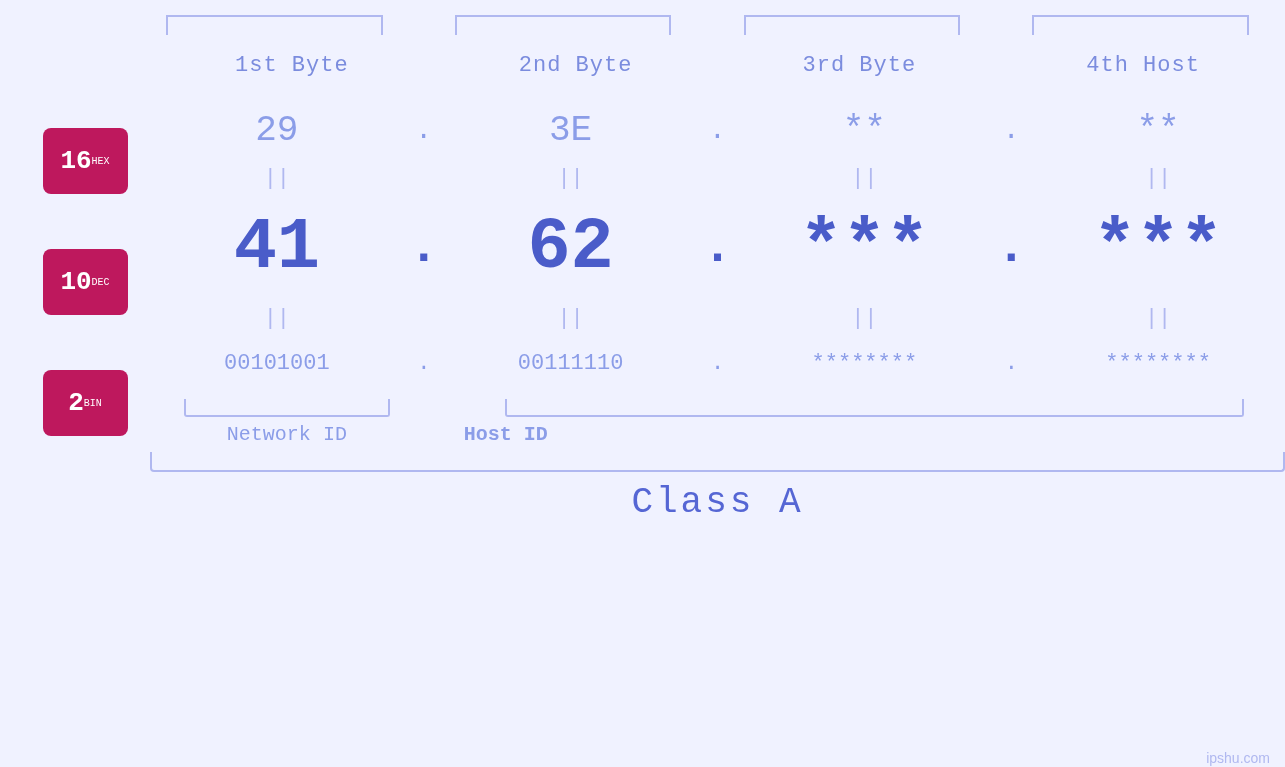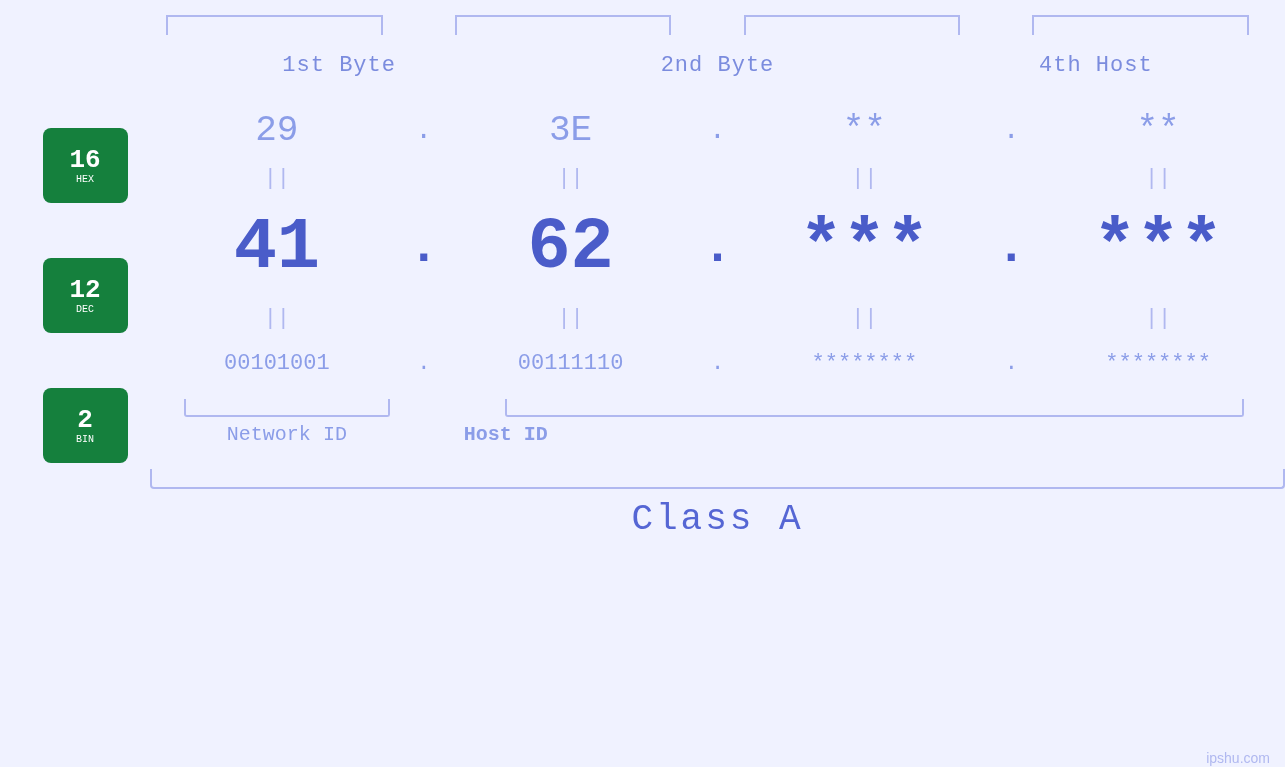--- a/index.html
+++ b/index.html
@@ -54,27 +54,26 @@
       display: flex;
       flex-direction: column;
       align-items: center;
       justify-content: space-around;
       padding-top: 40px;
       width: 130px;
       gap: 55px;
     }
 
     .badge {
-      background-color: #15803d;
+      background-color: #be185d;
       color: white;
       border-radius: 8px;
       width: 85px;
-      height: 75px;
-      display: flex;
-      flex-direction: column;
+      height: 66px;
+      display: flex;
       align-items: center;
       justify-content: center;
     }
 
     .badge-num {
       font-size: 26px;
       font-weight: bold;
       line-height: 1.1;
     }
 
@@ -242,32 +241,33 @@
       </div>
       <div class="top-bracket-col">
         <div class="top-bracket-inner"></div>
       </div>
     </div>
   </div>
 
   <div class="byte-headers">
     <div class="byte-header">1st Byte</div>
     <div class="byte-header">2nd Byte</div>
+    <div class="byte-header">3rd Byte</div>
     <div class="byte-header">4th Host</div>
   </div>
 
   <div class="content-area">
 
     <div class="badges-column">
       <div class="badge">
         <span class="badge-num">16</span>
         <span class="badge-label">HEX</span>
       </div>
       <div class="badge">
-        <span class="badge-num">12</span>
+        <span class="badge-num">10</span>
         <span class="badge-label">DEC</span>
       </div>
       <div class="badge">
         <span class="badge-num">2</span>
         <span class="badge-label">BIN</span>
       </div>
     </div>
 
     <div class="values-grid">
 

